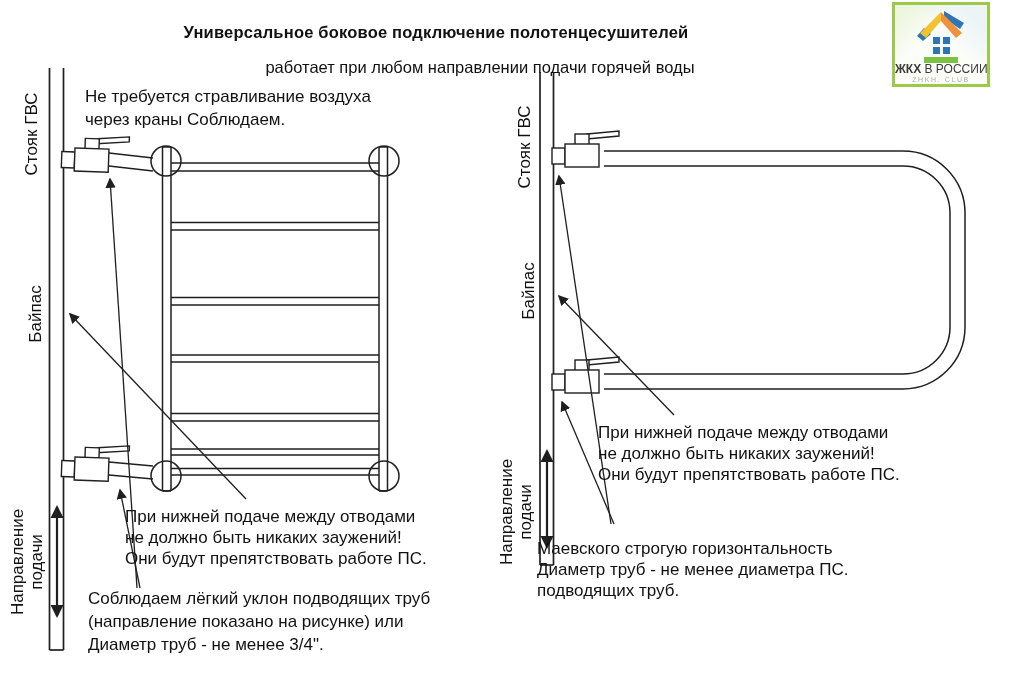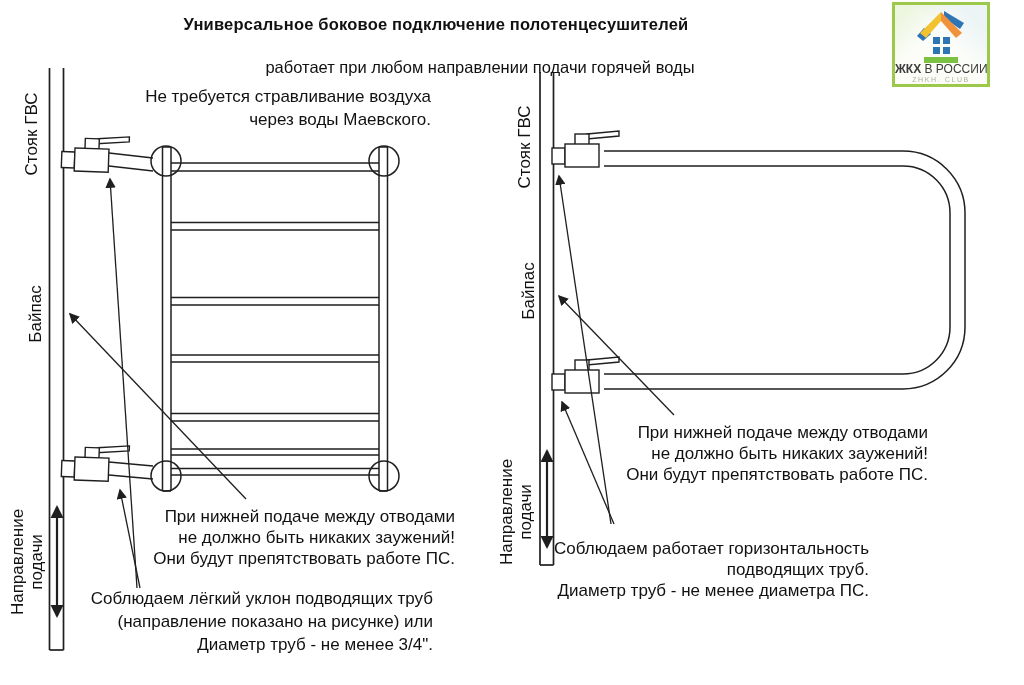--- a/index.html
+++ b/index.html
@@ -2,27 +2,27 @@
 <html><head>
 <meta charset="utf-8">
 <style>
   html,body{margin:0;padding:0;}
   body{
     width:1024px;height:685px;background:#ffffff;position:relative;overflow:hidden;
     font-family:"Liberation Sans",sans-serif;color:#111;
   }
   .abs{position:absolute;}
   .title{
-    position:absolute;left:124px;top:15px;width:624px;text-align:center;
+    position:absolute;left:124px;top:23px;width:624px;text-align:center;
     font-size:16.5px;font-weight:bold;letter-spacing:.2px;
   }
   .subtitle{
     position:absolute;left:200px;top:50px;width:560px;text-align:center;font-size:16.5px;margin-top:8px;
   }
-  .note{position:absolute;text-align:right;font-size:17px;line-height:21px;}
+  .note{position:absolute;text-align:left;font-size:17px;line-height:21px;}
   .note div{white-space:nowrap;}
   .vlabel{
     position:absolute;font-size:17px;white-space:nowrap;
     transform:translate(-50%,-50%) rotate(-90deg);
   }
   .vlabel2{
     position:absolute;font-size:17px;text-align:center;line-height:19px;
     transform:translate(-50%,-50%) rotate(-90deg);
   }
   .vlabel2 div{white-space:nowrap;}
@@ -142,21 +142,21 @@
 
 <div class="vlabel" style="left:525px;top:147px;">Стояк ГВС</div>
 <div class="vlabel" style="left:529px;top:291px;">Байпас</div>
 <div class="vlabel2" style="left:516px;top:512px;">
   <div>Направление</div>
   <div>подачи</div>
 </div>
 
 <div class="note" style="left:85px;top:85px;width:346px;line-height:23px;">
   <div>Не требуется стравливание воздуха</div>
-  <div>через воды Маевского.</div>
+  <div>через краны Соблюдаем.</div>
 </div>
 
 <div class="note" style="left:125px;top:506px;width:330px;">
   <div>При нижней подаче между отводами</div>
   <div>не должно быть никаких заужений!</div>
   <div>Они будут препятствовать работе ПС.</div>
 </div>
 
 <div class="note" style="left:88px;top:587px;width:345px;line-height:23px;">
   <div>Соблюдаем лёгкий уклон подводящих труб</div>
@@ -164,16 +164,16 @@
   <div>Диаметр труб - не менее 3/4".</div>
 </div>
 
 <div class="note" style="left:598px;top:422px;width:330px;">
   <div>При нижней подаче между отводами</div>
   <div>не должно быть никаких заужений!</div>
   <div>Они будут препятствовать работе ПС.</div>
 </div>
 
 <div class="note" style="left:537px;top:538px;width:332px;">
-  <div>Соблюдаем работает горизонтальность</div>
+  <div>Маевского строгую горизонтальность</div>
+  <div>Диаметр труб - не менее диаметра ПС.</div>
   <div>подводящих труб.</div>
-  <div>Диаметр труб - не менее диаметра ПС.</div>
 </div>
 
 </body></html>

